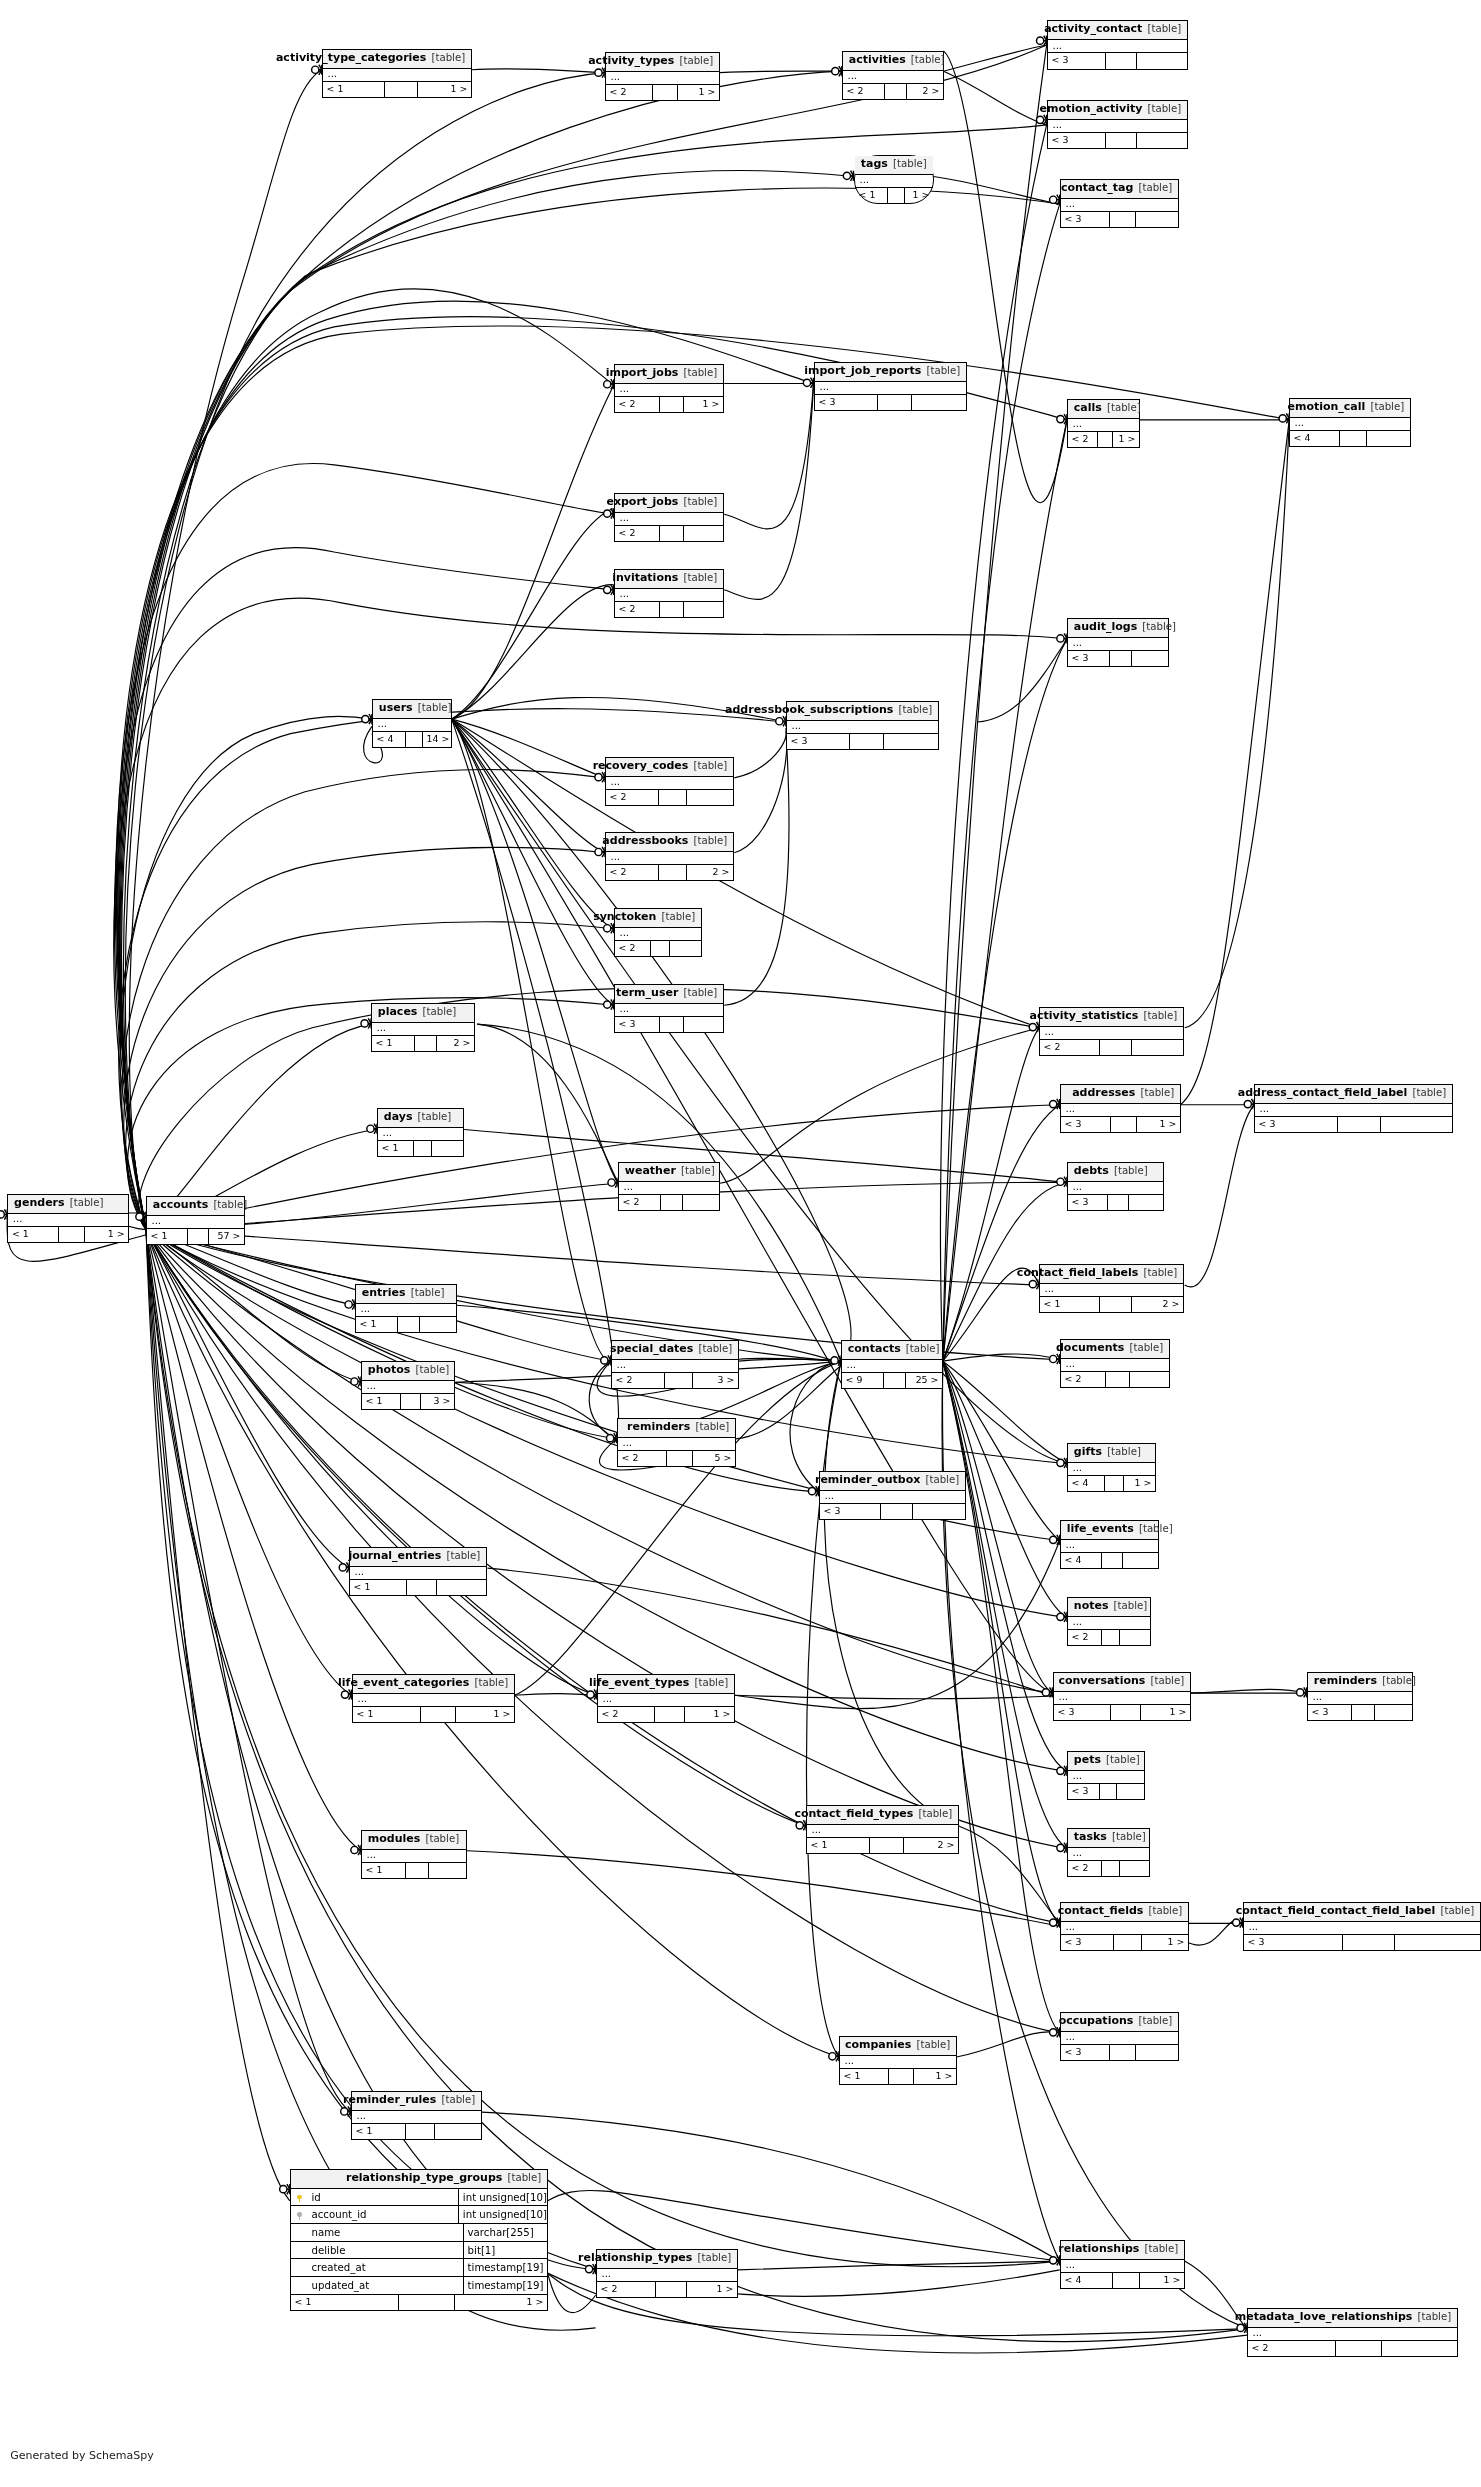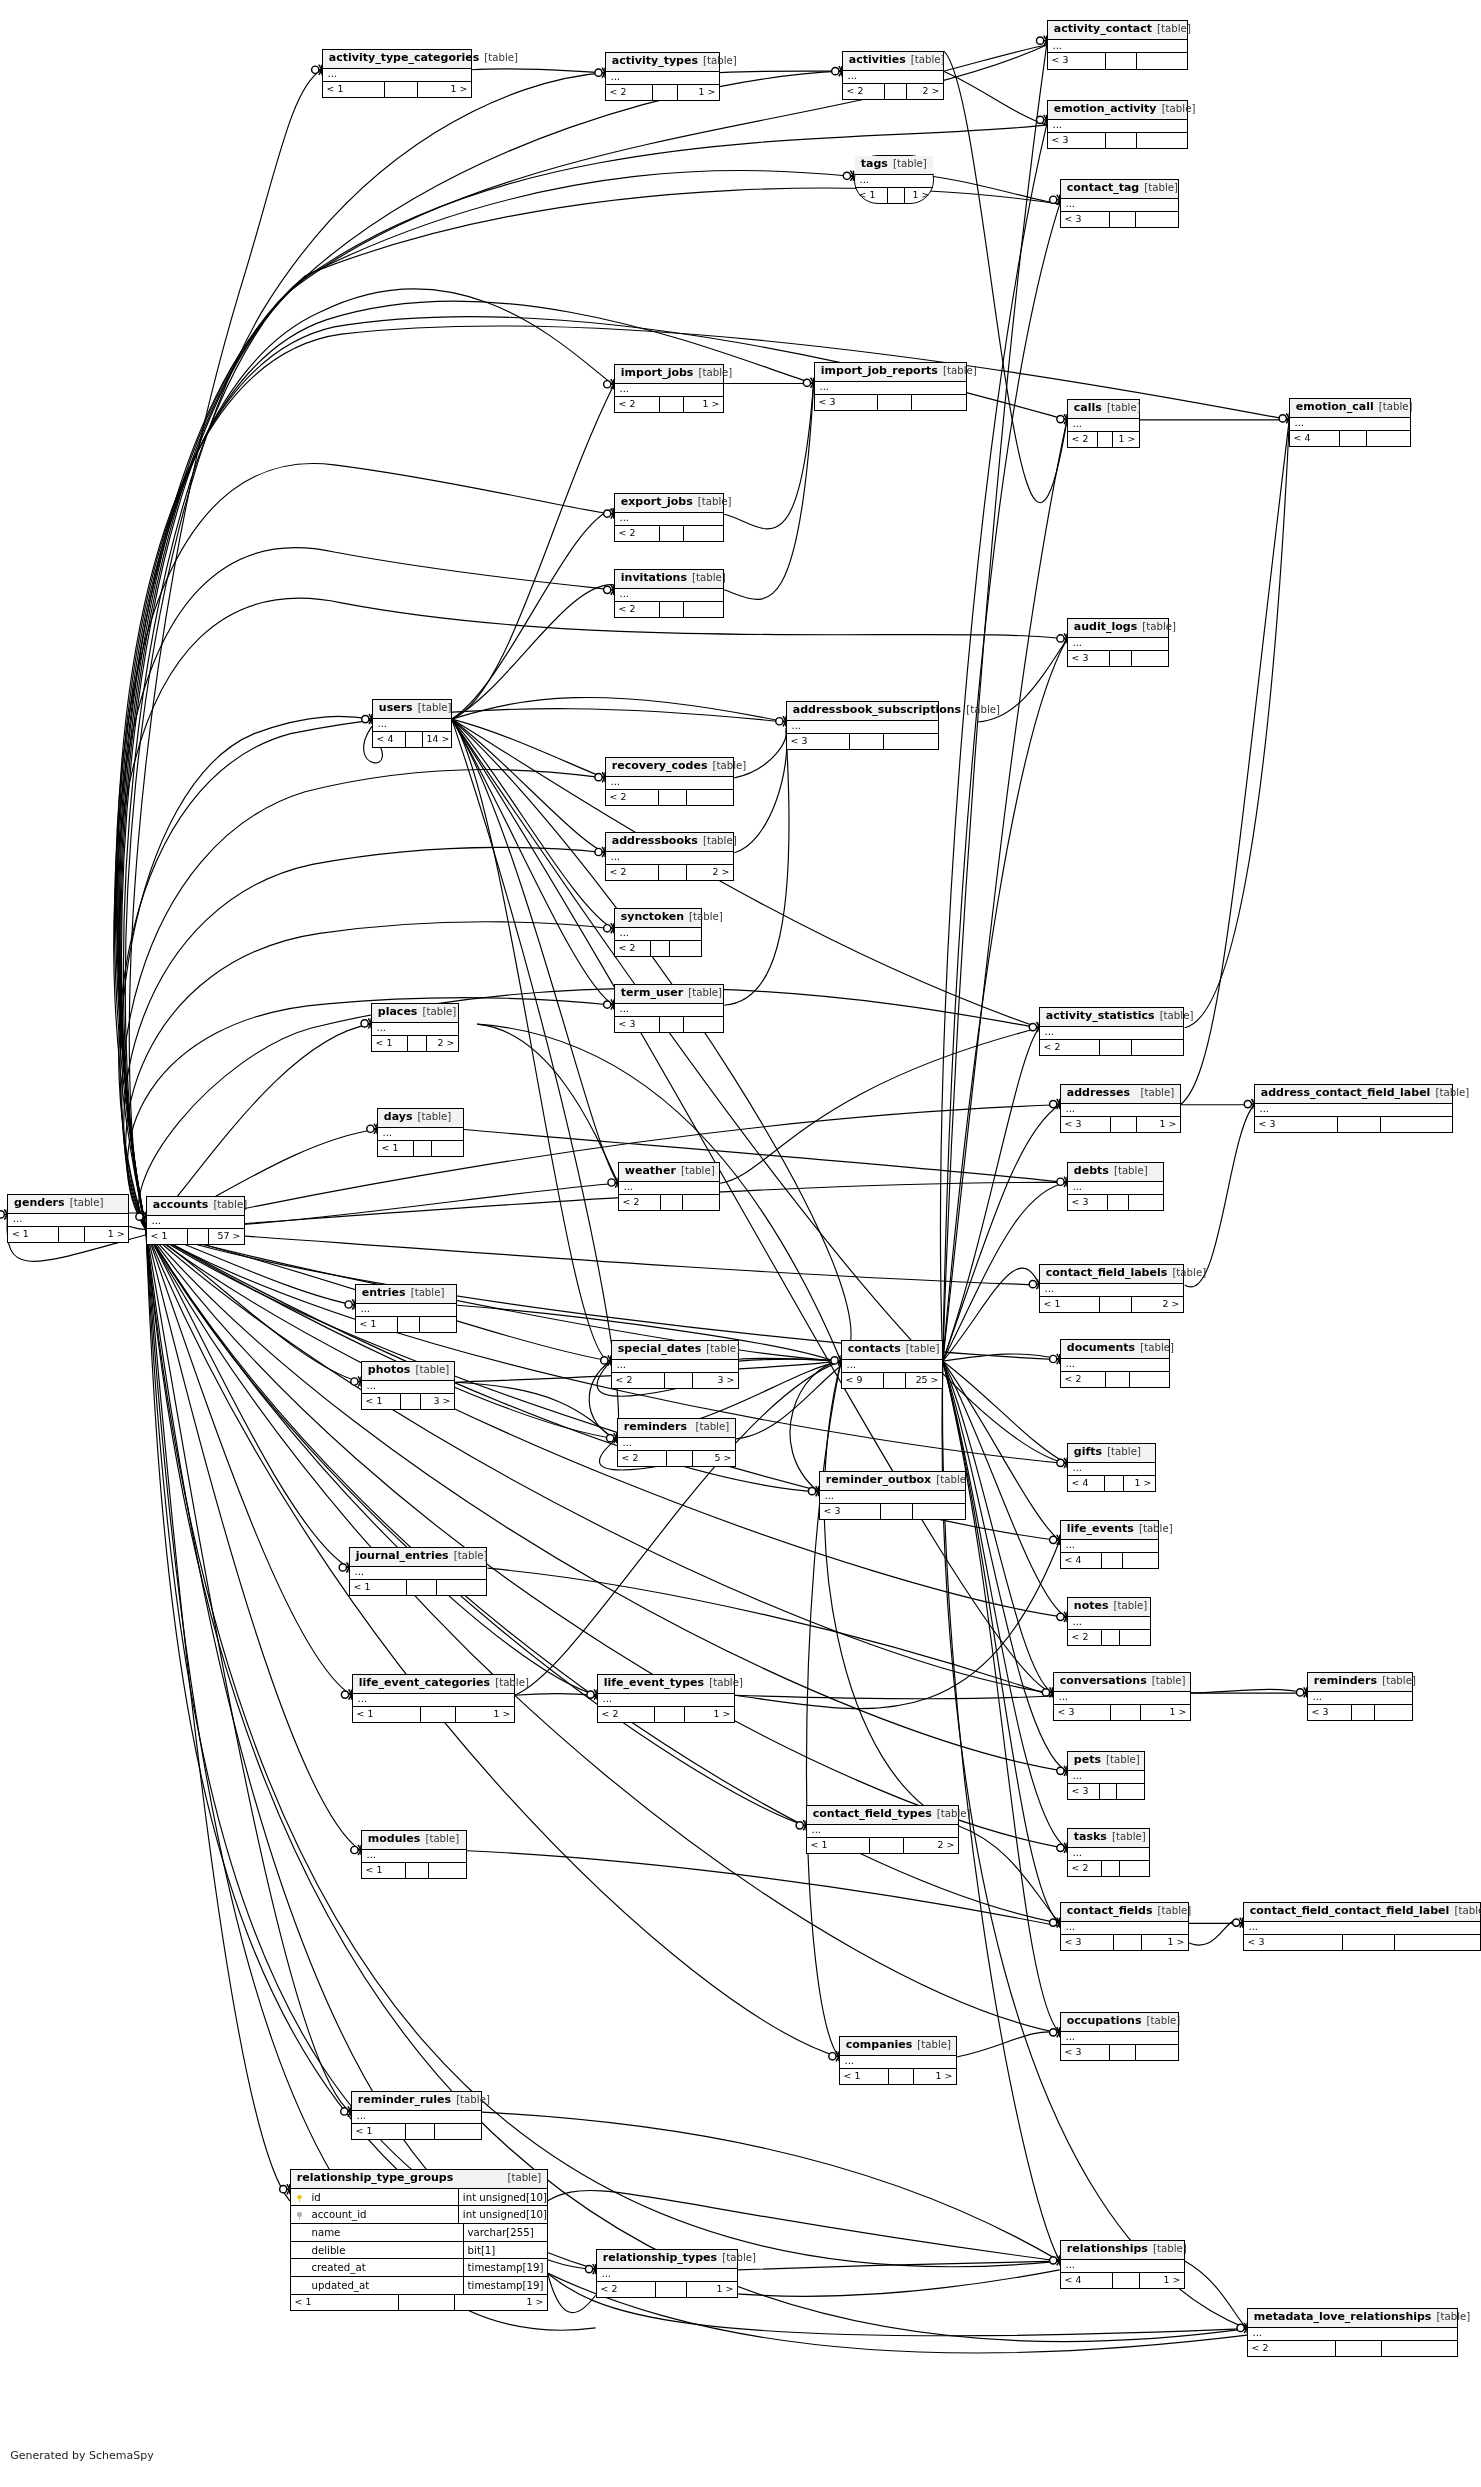--- a/index.html
+++ b/index.html
@@ -4,21 +4,21 @@
 <style>
   html,body{margin:0;padding:0;background:#ffffff;}
   body{font-family:"DejaVu Sans","Liberation Sans",sans-serif;}
   #canvas{position:relative;width:1481px;height:2487px;background:#fff;overflow:hidden;}
   svg#edges{position:absolute;left:0;top:0;width:1481px;height:2487px;pointer-events:none;}
   .tbl{position:absolute;border:1.5px solid #000;background:#fff;box-sizing:border-box;}
   .tbl .hdr{background:#f2f2f2;border-bottom:1.5px solid #000;padding:2.2px 5.8px 2.9px 5.8px;
             white-space:nowrap;display:flex;align-items:baseline;gap:5.1px;line-height:1.15;}
   .tbl .hdr .nm{font-weight:bold;font-size:11px;color:#000;}
   .tbl .hdr .tag{font-size:10.2px;color:#333;font-weight:normal;}
-  .tbl .hdr.spread{justify-content:space-between;}
+  .tbl .hdr.spread{justify-content:flex-end;}
   .tbl .body{border-bottom:0.7px solid #000;}
   .tbl .ellipsis{padding:0.7px 4.4px 2.9px 4.4px;font-size:10.2px;color:#000;line-height:0.9;height:12.3px;box-sizing:border-box;}
   .tbl .foot{display:flex;height:15.3px;font-size:9.4px;}
   .tbl .foot .c{border-right:0.7px solid #000;box-sizing:border-box;padding:0.7px 3.6px;overflow:hidden;white-space:nowrap;}
   .tbl .foot .c:last-child{border-right:none;}
   .tbl .foot .c.l{text-align:left;}
   .tbl .foot .c.r{text-align:right;}
   
   .tbl.detail .col{display:flex;font-size:10.2px;border-bottom:0.7px solid #000;height:16.7px;align-items:center;}
   .tbl.detail .col .key{width:19px;text-align:center;flex:0 0 19px;}
@@ -551,21 +551,21 @@
       </div>
       <div class="body">
         <div class="ellipsis">...</div>
       </div>
       <div class="foot">
         <div class="c l" style="flex: 0 0 42%;">&lt; 2</div>
         <div class="c l" style="flex: 0 0 22%;"></div>
         <div class="c r" style="flex: 0 0 36%;"></div>
       </div>
     </div>
-    <div class="tbl" style="left: 371px; top: 1003px; width: 88px;">
+    <div class="tbl" style="left: 371px; top: 1003px; width: 104px;">
       <div class="hdr">
         <span class="nm">places</span>
         <span class="tag">[table]</span>
       </div>
       <div class="body">
         <div class="ellipsis">...</div>
       </div>
       <div class="foot">
         <div class="c l" style="flex: 0 0 42%;">&lt; 1</div>
         <div class="c l" style="flex: 0 0 22%;"></div>

